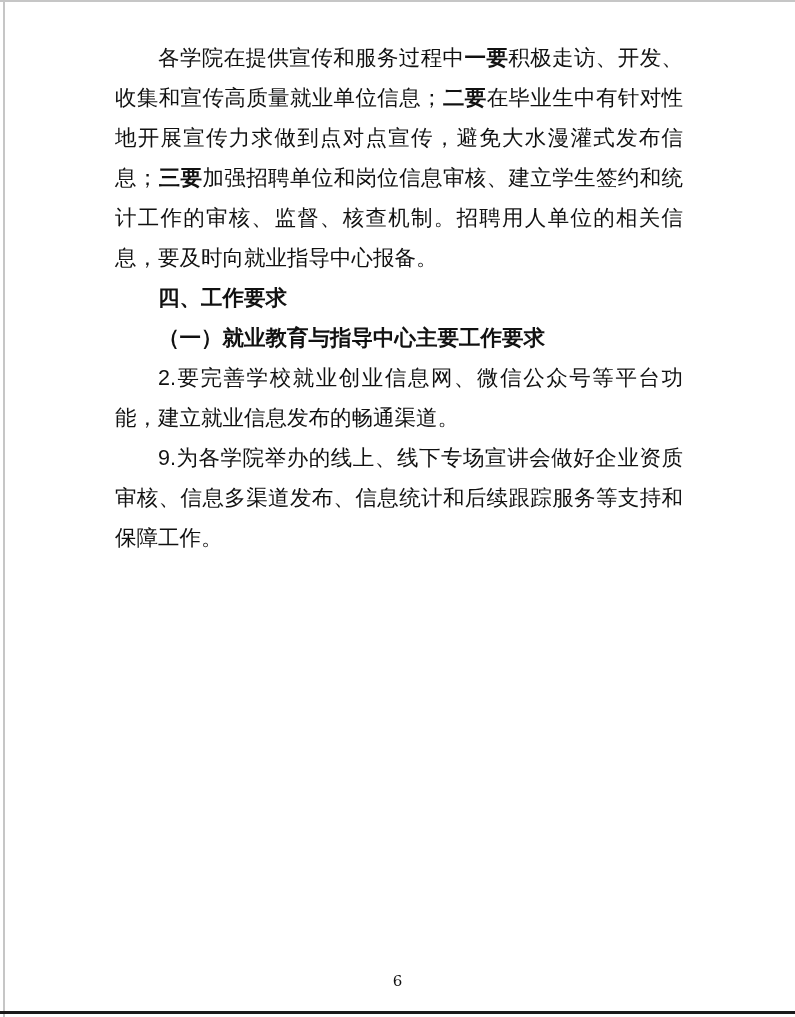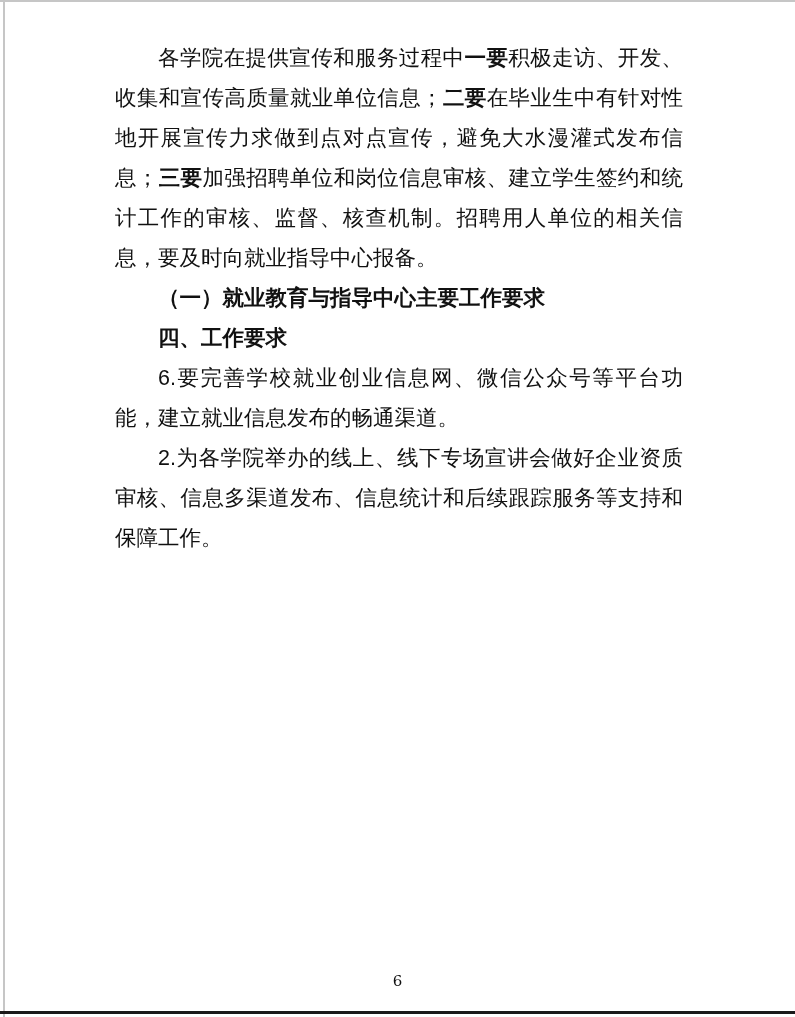--- a/index.html
+++ b/index.html
@@ -70,22 +70,22 @@
 <body>
 
 <div class="page">
   <div class="edge-top"></div>
   <div class="edge-left"></div>
   <div class="edge-bottom"></div>
 
   <div class="content">
     <p class="para"><span>各学院在提供宣传和服务过程中</span><span class="bold-run">一要</span><span>积极走访、开发、收集和宣传高质量就业单位信息；</span><span class="bold-run">二要</span><span>在毕业生中有针对性地开展宣传力求做到点对点宣传，避免大水漫灌式发布信息；</span><span class="bold-run">三要</span><span>加强招聘单位和岗位信息审核、建立学生签约和统计工作的审核、监督、核查机制。招聘用人单位的相关信息，要及时向就业指导中心报备。</span></p>
 
+    <p class="heading">四、工作要求</p>
+
     <p class="heading">（一）就业教育与指导中心主要工作要求</p>
 
-    <p class="heading">四、工作要求</p>
-
-    <p class="para">6.要完善学校就业创业信息网、微信公众号等平台功能，建立就业信息发布的畅通渠道。</p>
-    <p class="para">2.为各学院举办的线上、线下专场宣讲会做好企业资质审核、信息多渠道发布、信息统计和后续跟踪服务等支持和保障工作。</p>
+    <p class="para">2.要完善学校就业创业信息网、微信公众号等平台功能，建立就业信息发布的畅通渠道。</p>
+    <p class="para">9.为各学院举办的线上、线下专场宣讲会做好企业资质审核、信息多渠道发布、信息统计和后续跟踪服务等支持和保障工作。</p>
   </div>
 
   <div class="page-number">6</div>
 </div>
 
 </body></html>

